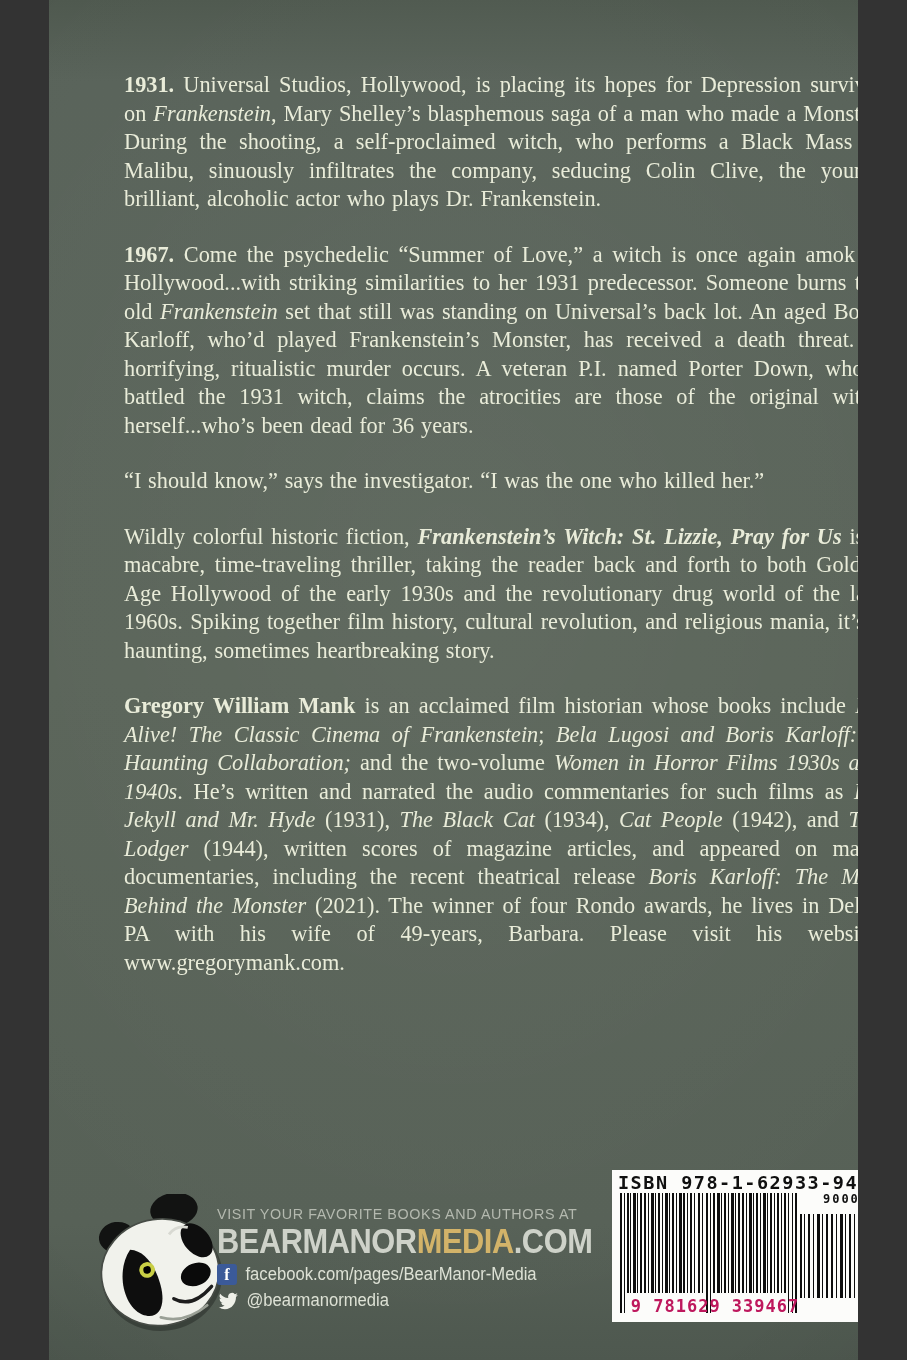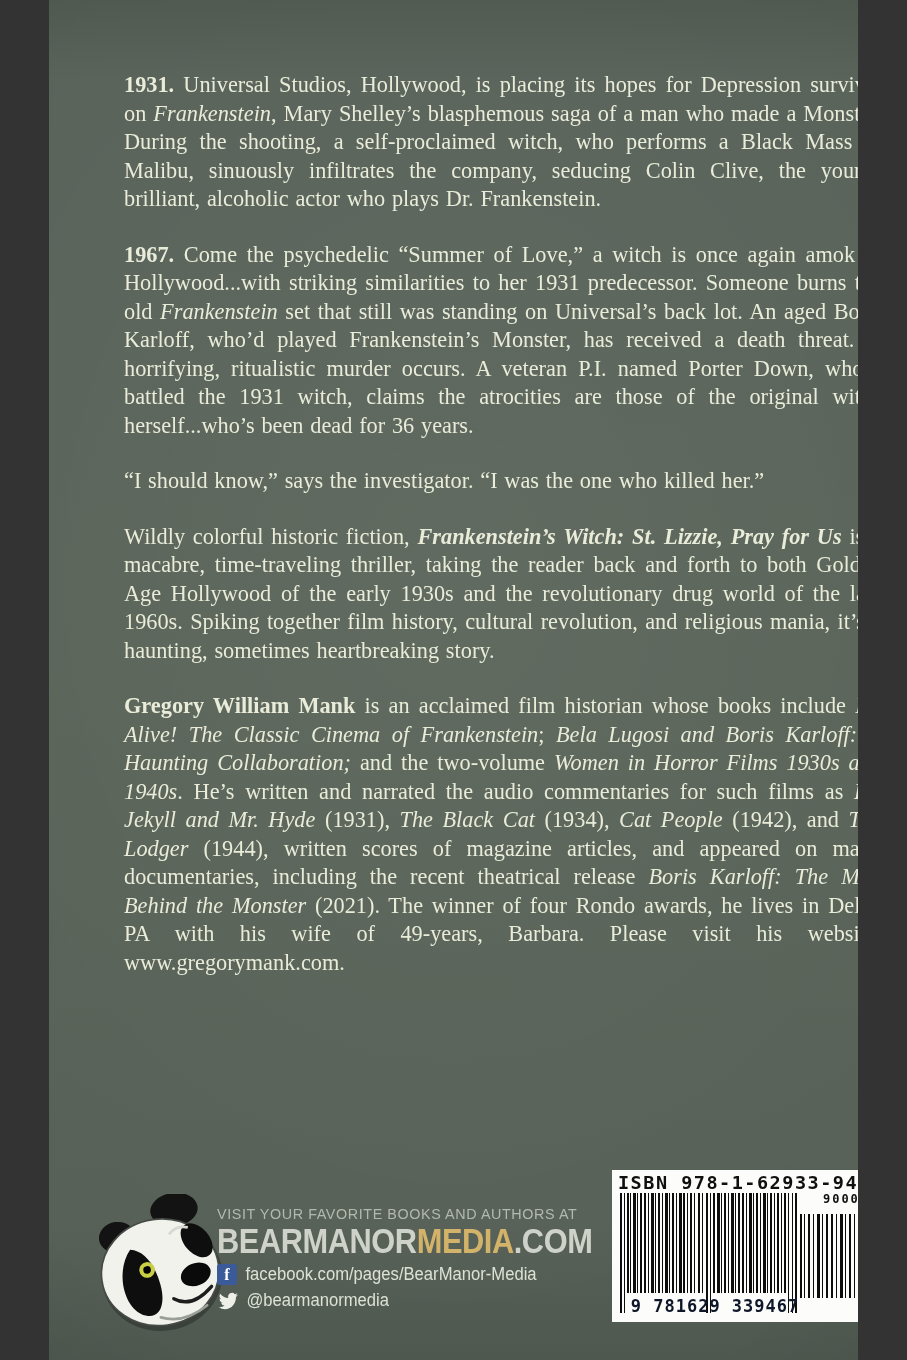--- a/index.html
+++ b/index.html
@@ -50,21 +50,21 @@
     font-family:"DejaVu Sans Mono",monospace;font-weight:bold;font-size:18.5px;
     letter-spacing:1.5px;color:#101010;white-space:nowrap;}
   .price-code{position:absolute;top:22px;left:186px;width:96px;text-align:center;
     font-family:"DejaVu Sans Mono",monospace;font-weight:bold;font-size:12px;
     letter-spacing:2px;color:#101010;}
   .main-bars{position:absolute;left:8px;top:23px;width:178px;height:122px;overflow:visible;}
   .addon-bars{position:absolute;left:188px;top:44px;width:92px;height:84px;}
   .bar{position:absolute;top:0;background:#0d0d0d;}
   .digits-line{position:absolute;left:2px;top:126px;width:202px;text-align:center;
     font-family:"DejaVu Sans Mono",monospace;font-weight:bold;font-size:17px;
-    letter-spacing:1px;color:#0f172a;white-space:nowrap;}
+    letter-spacing:1px;color:#be185d;white-space:nowrap;}
 </style>
 </head>
 <body>
 
 <div class="page">
   <div class="vignette"></div>
 
   <div class="content">
     <p><span class="b">1931. </span><span>Universal Studios, Hollywood, is placing its hopes for Depression survival on </span><span class="i">Frankenstein</span><span>, Mary Shelley’s blasphemous saga of a man who made a Monster. During the shooting, a self-proclaimed witch, who performs a Black Mass in Malibu, sinuously infiltrates the company, seducing Colin Clive, the young, brilliant, alcoholic actor who plays Dr. Frankenstein.</span></p>
     <p><span class="b">1967. </span><span>Come the psychedelic “Summer of Love,” a witch is once again amok in Hollywood...with striking similarities to her 1931 predecessor. Someone burns the old </span><span class="i">Frankenstein</span><span> set that still was standing on Universal’s back lot. An aged Boris Karloff, who’d played Frankenstein’s Monster, has received a death threat. A horrifying, ritualistic murder occurs. A veteran P.I. named Porter Down, who’d battled the 1931 witch, claims the atrocities are those of the original witch herself...who’s been dead for 36 years.</span></p>

